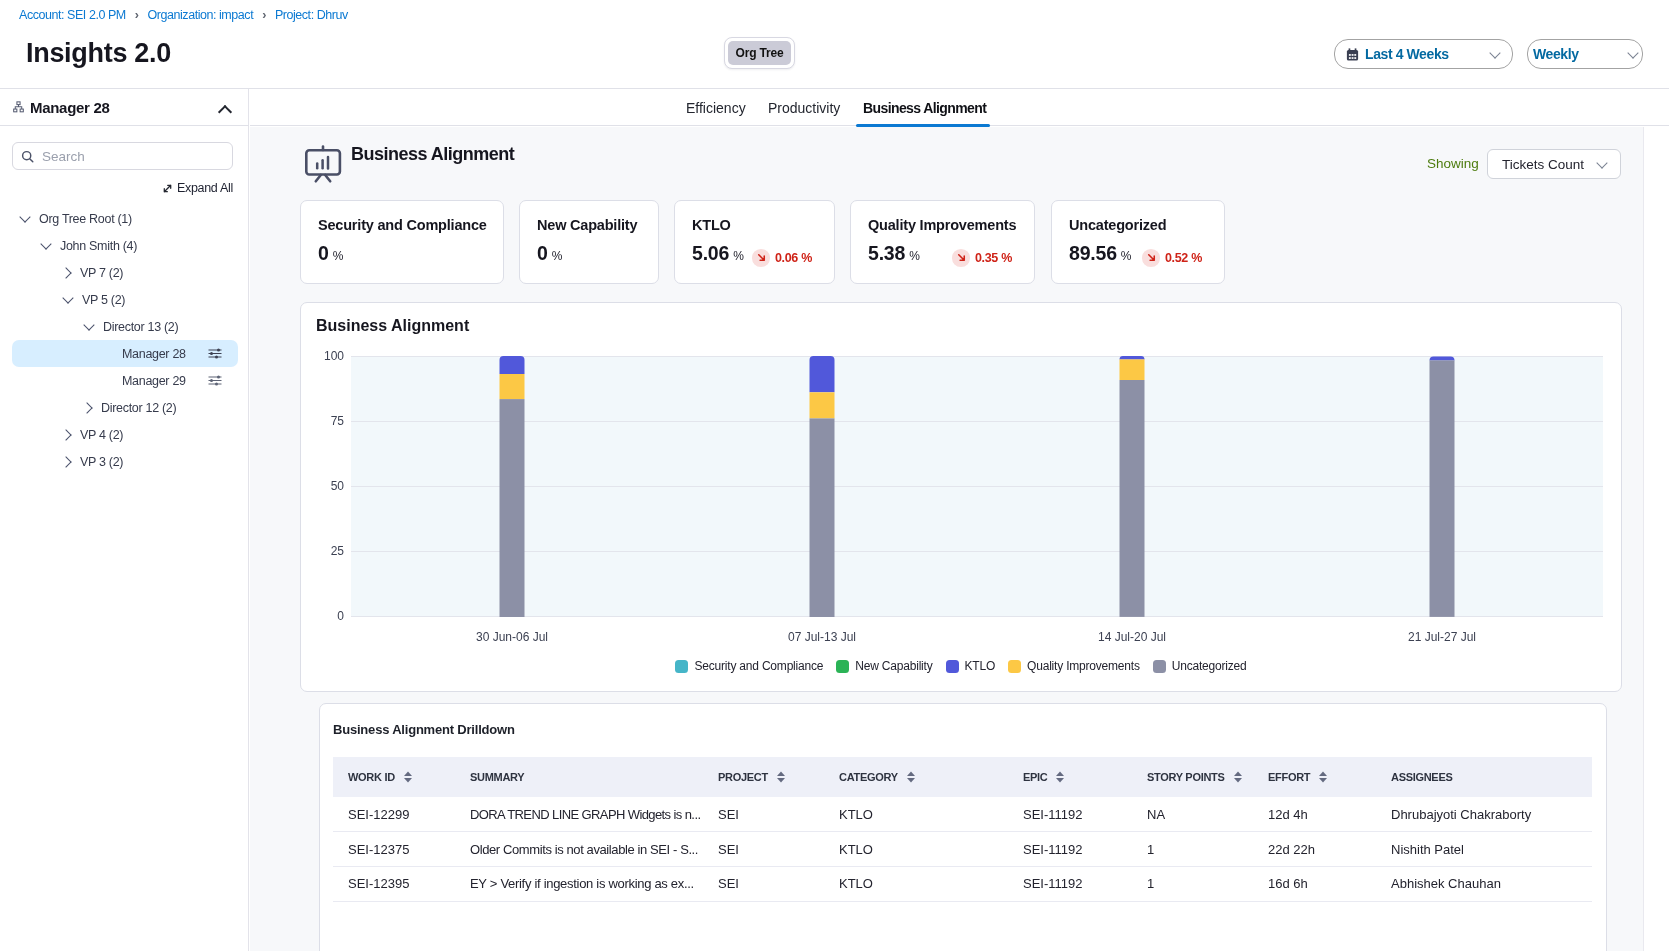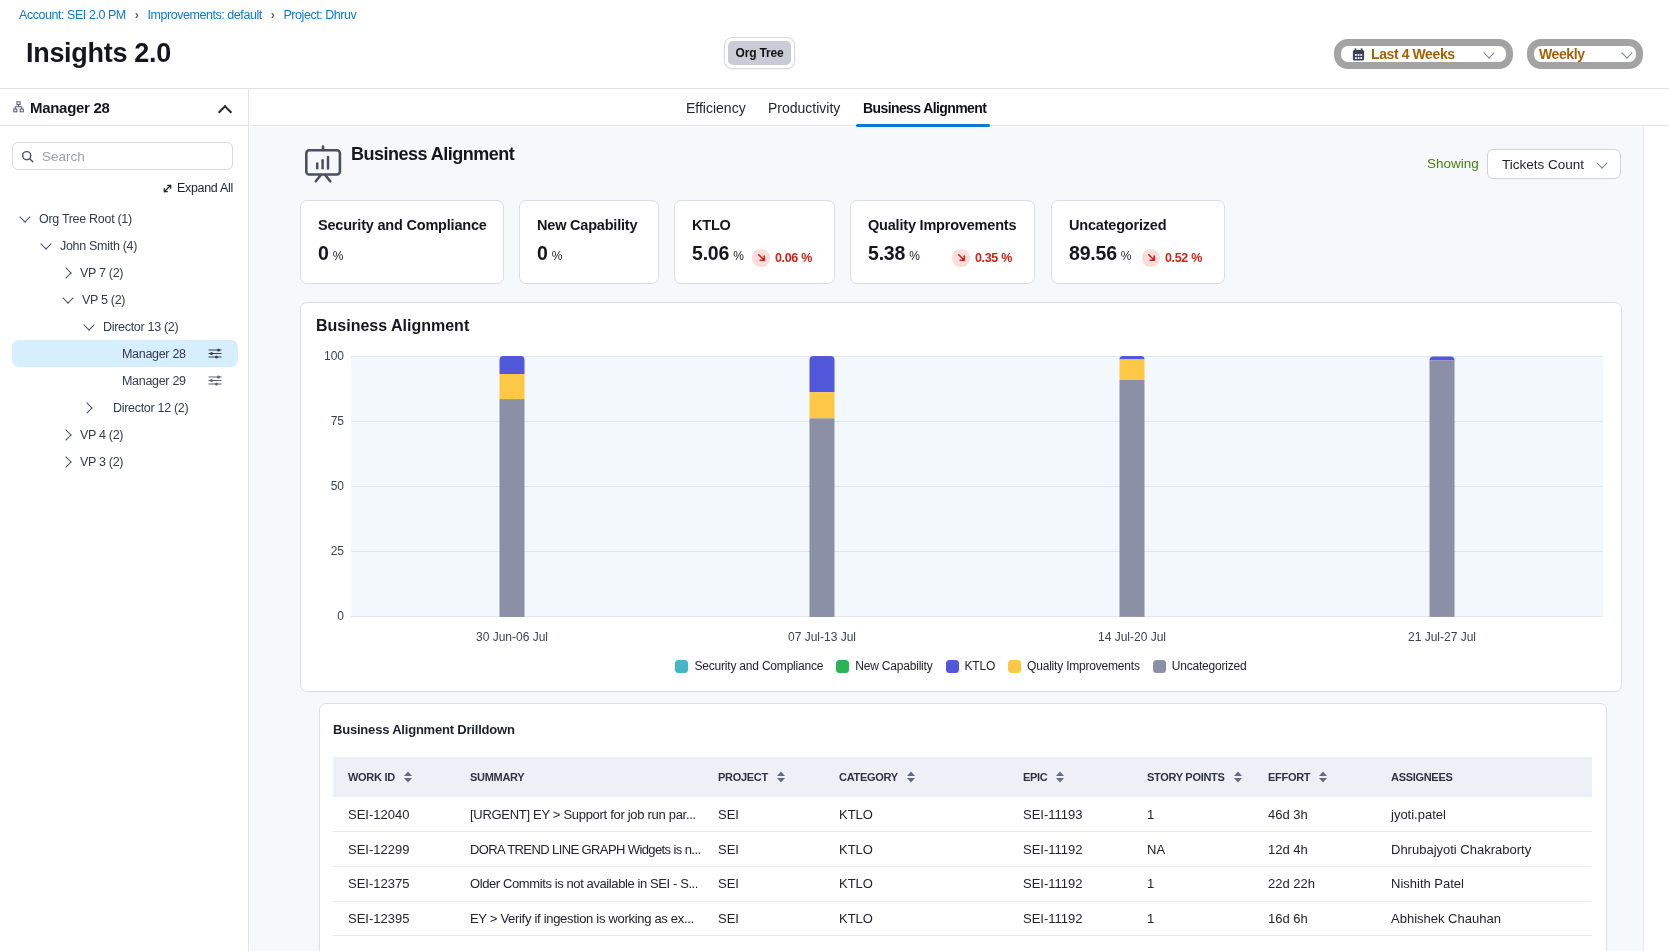--- a/index.html
+++ b/index.html
@@ -9,21 +9,21 @@
 .abs { position:absolute; }
 
 
 .hdr { position:absolute; left:0; top:0; width:1669px; height:89px; background:#fff; border-bottom:1px solid #e0e1e8; }
 .crumbs { position:absolute; left:19px; top:8px; font-size:12.5px; letter-spacing:-0.45px; color:#0b79d2; display:flex; align-items:center; gap:9px; }
 .crumbs a { color:#0b79d2; text-decoration:none; }
 .crumb-sep { color:#5f6570; font-size:12.5px; font-weight:700; margin-top:-1px; }
 .h1 { position:absolute; left:26px; top:38px; font-size:27px; font-weight:700; color:#16161f; letter-spacing:-0.3px; }
 .orgtree-wrap { position:absolute; left:724px; top:37px; width:71px; height:32px; background:#fff; border:1px solid #d8d8e2; border-radius:8px; padding:3px; box-shadow:0 1px 2px rgba(40,41,61,.08); }
 .orgtree-in { width:100%; height:100%; background:#cbcbd7; border-radius:5px; display:flex; align-items:center; justify-content:center; font-size:12px; font-weight:700; letter-spacing:-0.2px; color:#111; }
-.drop { position:absolute; top:39px; height:30px; background:#fff; border:7px solid #a3a3a3; border-radius:14px; display:flex; align-items:center; font-size:14px; font-weight:700; letter-spacing:-0.4px; color:#a16207; }
+.drop { position:absolute; top:39px; height:30px; background:#fff; border:1px solid #a3a3a3; border-radius:14px; display:flex; align-items:center; font-size:14px; font-weight:700; letter-spacing:-0.4px; color:#0369a1; }
 .drop .chev { margin-left:auto; }
 .chevd { width:8px; height:8px; border-right:1.5px solid #7a8292; border-bottom:1.5px solid #7a8292; transform:rotate(45deg); display:inline-block; }
 
 
 .sidebar { position:absolute; left:0; top:89px; width:249px; height:862px; background:#fff; border-right:1px solid #e3e3ea; }
 .sb-head { position:absolute; left:0; top:0; width:249px; height:37px; border-bottom:1px solid #e0e1e8; display:flex; align-items:center; padding-left:13px; }
 .sb-title { font-size:15px; font-weight:700; color:#16161f; margin-left:6px; letter-spacing:-0.3px; }
 .chevu { width:10px; height:10px; border-right:2px solid #23262f; border-bottom:2px solid #23262f; transform:rotate(-135deg); display:inline-block; position:absolute; right:19px; top:18px; }
 .search { position:absolute; left:12px; top:53px; width:221px; height:28px; border:1px solid #d8d8e0; border-radius:6px; display:flex; align-items:center; padding-left:8px; background:#fff; }
 .search .ph { color:#9ba0ad; font-size:13.5px; margin-left:8px; }
@@ -74,21 +74,21 @@
 .sorti { display:inline-block; vertical-align:-2px; margin-left:8px; }
 </style>
 </head>
 <body>
 <div class="page">
 
   <div class="hdr"></div>
   <div class="crumbs">
     <a>Account: SEI 2.0 PM</a>
       <span class="crumb-sep">›</span>
-    <a>Improvements: default</a>
+    <a>Organization: impact</a>
       <span class="crumb-sep">›</span>
     <a>Project: Dhruv</a>
   </div>
   <div class="h1">Insights 2.0</div>
   <div class="orgtree-wrap">
       <div class="orgtree-in">Org Tree</div>
     </div>
 
   <div class="drop" style="left:1334px; width:179px; padding:0 13px 0 11px;">
     <svg width="13" height="13" viewBox="0 0 13 13" style="margin-right:6px;">
@@ -167,21 +167,21 @@
     </div>
     <div class="trow" style="left:122px; top:278px;">
         <span>Manager 29</span>
       <svg width="14" height="13" viewBox="0 0 14 13" style="margin-left:22px;">
           <path d="M0.5 3h13M0.5 6.5h13M0.5 10h13" stroke="#5d6375" stroke-width="1.2"></path>
           <circle cx="10.5" cy="3" r="1.5" fill="#5d6375"></circle>
           <circle cx="3.5" cy="6.5" r="1.5" fill="#5d6375"></circle>
           <circle cx="8.5" cy="10" r="1.5" fill="#5d6375"></circle>
         </svg>
     </div>
-    <div class="trow" style="left:85px; top:305px;gap:12px;">
+    <div class="trow" style="left:85px; top:305px;">
         <span class="tchev closed" style="margin-left:-2px;"></span>
         <span style="margin-left:10px;">Director 12 (2)</span>
       </div>
     <div class="trow" style="left:64px; top:332px;">
         <span class="tchev closed" style="margin-left:-2px;"></span>
         <span style="margin-left:10px;">VP 4 (2)</span>
       </div>
     <div class="trow" style="left:64px; top:359px;">
         <span class="tchev closed" style="margin-left:-2px;"></span>
         <span style="margin-left:10px;">VP 3 (2)</span>
@@ -359,30 +359,20 @@
                 <polygon points="5,11.5 9,7 1,7" fill="#646a80"></polygon>
               </svg></th>
           <th>Effort<svg class="sorti" width="10" height="12" viewBox="0 0 10 12">
                 <polygon points="5,0.5 9,5 1,5" fill="#646a80"></polygon>
                 <polygon points="5,11.5 9,7 1,7" fill="#646a80"></polygon>
               </svg></th>
           <th>Assignees</th>
         </tr>
       </thead>
       <tbody>
-        <tr>
-            <td>SEI-12040</td>
-            <td style="letter-spacing:-0.3px">[URGENT] EY &gt; Support for job run par...</td>
-            <td>SEI</td>
-            <td>KTLO</td>
-            <td>SEI-11193</td>
-            <td>1</td>
-            <td>46d 3h</td>
-            <td>jyoti.patel</td>
-          </tr>
         <tr>
             <td>SEI-12299</td>
             <td style="letter-spacing:-0.6px">DORA TREND LINE GRAPH Widgets is n...</td>
             <td>SEI</td>
             <td>KTLO</td>
             <td>SEI-11192</td>
             <td>NA</td>
             <td>12d 4h</td>
             <td>Dhrubajyoti Chakraborty</td>
           </tr>

